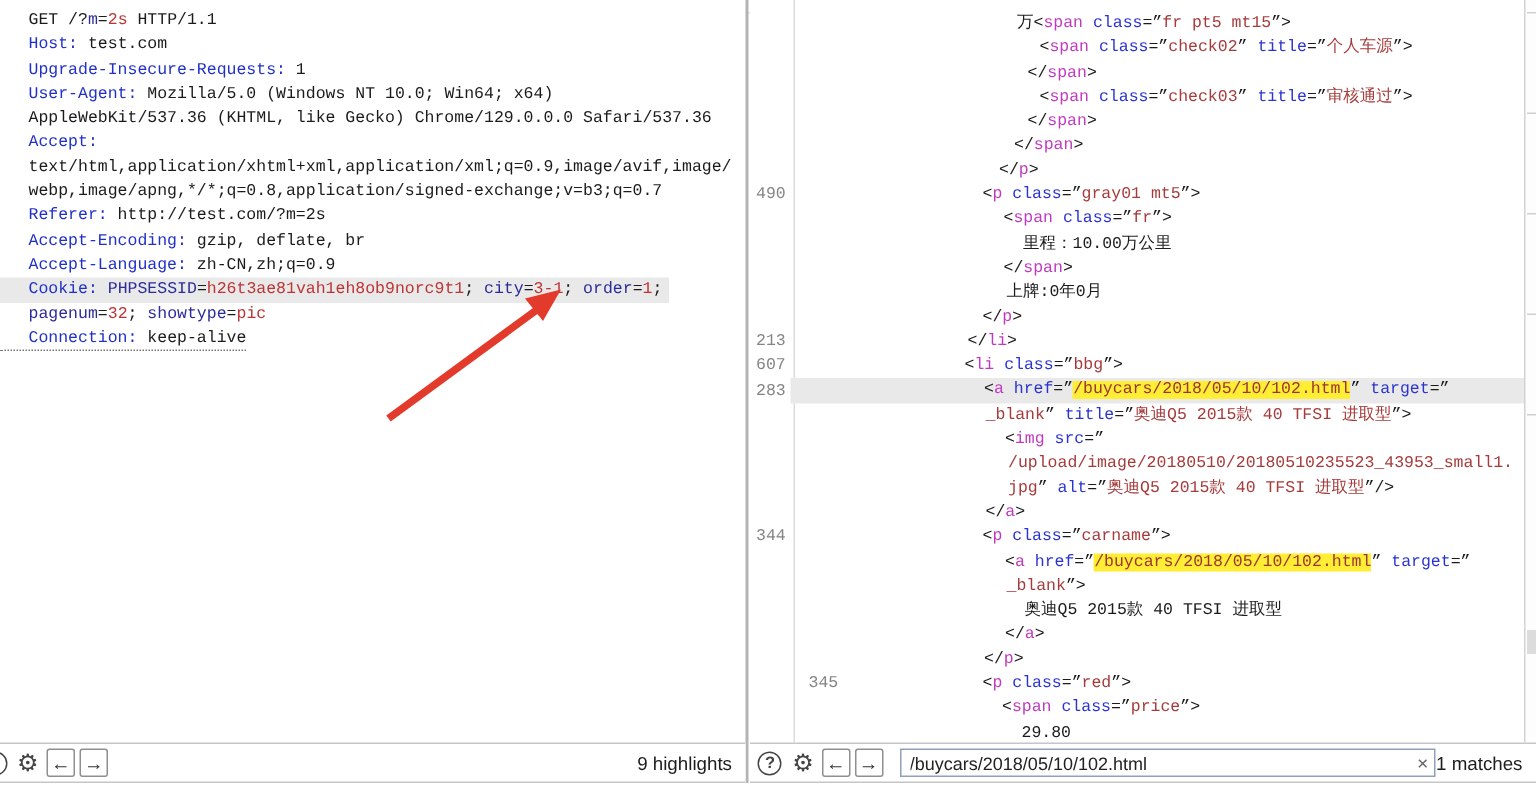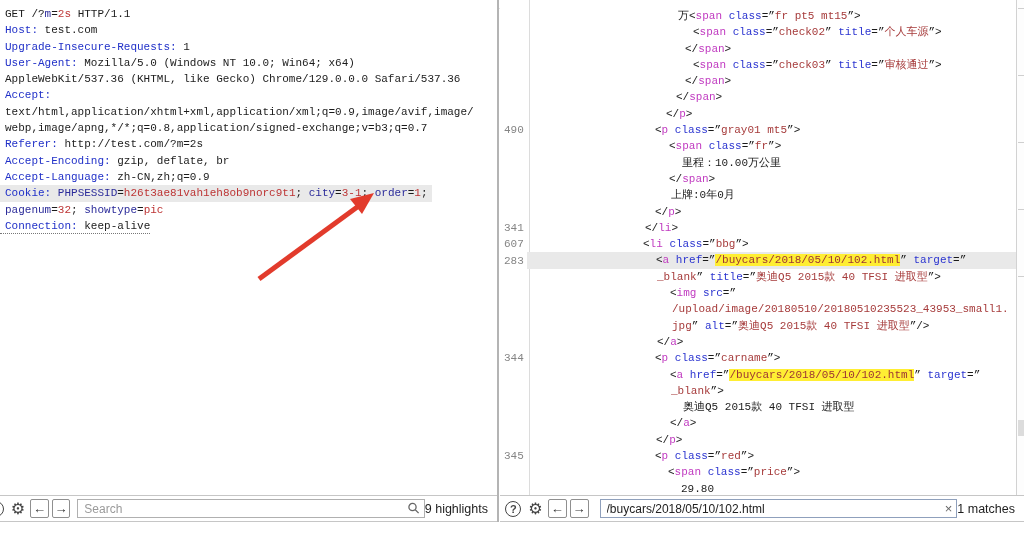--- a/index.html
+++ b/index.html
@@ -13,21 +13,21 @@
   .accent-right { position:absolute; left:501px; top:3px; width:47px; height:5px; background:#f58055; border-top:2px solid #e14f2b; }
 
   
   .pane { position:absolute; top:0; height:495px; overflow:hidden; background:#fff; }
   .pane-left  { left:0; width:497px; }
   .pane-right { left:500px; width:516px; }
   .divider { position:absolute; left:497px; top:0; width:2px; height:522px; background:#b4b4b4; }
 
   .code { font-size:11px; line-height:16.3px; white-space:pre; color:#1b1b1b; }
   .req-lines { position:absolute; left:0; top:6px; width:497px; }
-  .req-lines .ln { padding-left:5px; }
+  .req-lines .ln { padding-left:19px; }
   .ln { height:16.3px; }
   .rowhl-left { width:fit-content; background:#e9e9e9; padding-right:4px; }
   .dotted { width:fit-content; border-bottom:1px dotted #777; }
 
   
   .gutter { position:absolute; left:0; top:8px; width:29px; height:487px; }
   .gutter-line { position:absolute; left:29px; top:0; width:1px; height:495px; background:#dcdcdc; }
   .gutter .num { position:absolute; left:4px; height:16.3px; font-size:11px; line-height:16.3px; color:#858585; }
   .resp-lines { position:absolute; left:33px; top:8px; width:483px; }
   .rowhl-right { margin-left:-6px; background:#e9e9e9; }
@@ -94,25 +94,25 @@
       <line x1="259" y1="279" x2="360" y2="205" stroke="#e23b2c" stroke-width="5"></line>
       <polygon points="374,193 362,214 350,199" fill="#e23b2c"></polygon>
     </svg>
   </div>
 
   <div class="divider"></div>
 
   <div class="pane pane-right">
     <div class="gutter">
         <div class="num" style="top: 114.1px;">490</div>
-        <div class="num" style="top: 211.9px;">341</div>
+        <div class="num" style="top: 211.9px;">213</div>
         <div class="num" style="top: 228.2px;">607</div>
         <div class="num" style="top: 244.5px;">283</div>
         <div class="num" style="top: 342.3px;">344</div>
-        <div class="num" style="top: 440.1px;">345</div>
+        <div class="num" style="top: 440.1px; margin-left: 35px;">345</div>
       </div>
     <div class="gutter-line"></div>
     <div class="code resp-lines"><div class="ln" style="padding-left: 145px;"><span class="s-c">万</span><span class="s-k">&lt;</span><span class="s-t">span</span><span class="s-k"> </span><span class="s-a">class</span><span class="s-k">=”</span><span class="s-w">fr pt5 mt15</span><span class="s-k">”&gt;</span></div><div class="ln" style="padding-left: 160px;"><span class="s-k">&lt;</span><span class="s-t">span</span><span class="s-k"> </span><span class="s-a">class</span><span class="s-k">=”</span><span class="s-w">check02</span><span class="s-k">” </span><span class="s-a">title</span><span class="s-k">=”</span><span class="s-w">个人车源</span><span class="s-k">”&gt;</span></div><div class="ln" style="padding-left: 152px;"><span class="s-k">&lt;/</span><span class="s-t">span</span><span class="s-k">&gt;</span></div><div class="ln" style="padding-left: 160px;"><span class="s-k">&lt;</span><span class="s-t">span</span><span class="s-k"> </span><span class="s-a">class</span><span class="s-k">=”</span><span class="s-w">check03</span><span class="s-k">” </span><span class="s-a">title</span><span class="s-k">=”</span><span class="s-w">审核通过</span><span class="s-k">”&gt;</span></div><div class="ln" style="padding-left: 152px;"><span class="s-k">&lt;/</span><span class="s-t">span</span><span class="s-k">&gt;</span></div><div class="ln" style="padding-left: 143px;"><span class="s-k">&lt;/</span><span class="s-t">span</span><span class="s-k">&gt;</span></div><div class="ln" style="padding-left: 133px;"><span class="s-k">&lt;/</span><span class="s-t">p</span><span class="s-k">&gt;</span></div><div class="ln" style="padding-left: 122px;"><span class="s-k">&lt;</span><span class="s-t">p</span><span class="s-k"> </span><span class="s-a">class</span><span class="s-k">=”</span><span class="s-w">gray01 mt5</span><span class="s-k">”&gt;</span></div><div class="ln" style="padding-left: 136px;"><span class="s-k">&lt;</span><span class="s-t">span</span><span class="s-k"> </span><span class="s-a">class</span><span class="s-k">=”</span><span class="s-w">fr</span><span class="s-k">”&gt;</span></div><div class="ln" style="padding-left: 149px;"><span class="s-c">里程：10.00万公里</span></div><div class="ln" style="padding-left: 136px;"><span class="s-k">&lt;/</span><span class="s-t">span</span><span class="s-k">&gt;</span></div><div class="ln" style="padding-left: 138px;"><span class="s-c">上牌:0年0月</span></div><div class="ln" style="padding-left: 122px;"><span class="s-k">&lt;/</span><span class="s-t">p</span><span class="s-k">&gt;</span></div><div class="ln" style="padding-left: 112px;"><span class="s-k">&lt;/</span><span class="s-t">li</span><span class="s-k">&gt;</span></div><div class="ln" style="padding-left: 110px;"><span class="s-k">&lt;</span><span class="s-t">li</span><span class="s-k"> </span><span class="s-a">class</span><span class="s-k">=”</span><span class="s-w">bbg</span><span class="s-k">”&gt;</span></div><div class="ln rowhl-right" style="padding-left: 129px;"><span class="s-k">&lt;</span><span class="s-t">a</span><span class="s-k"> </span><span class="s-a">href</span><span class="s-k">=”</span><span class="s-y">/buycars/2018/05/10/102.html</span><span class="s-k">” </span><span class="s-a">target</span><span class="s-k">=”</span></div><div class="ln" style="padding-left: 124px;"><span class="s-w">_blank</span><span class="s-k">” </span><span class="s-a">title</span><span class="s-k">=”</span><span class="s-w">奥迪Q5 2015款 40 TFSI 进取型</span><span class="s-k">”&gt;</span></div><div class="ln" style="padding-left: 137px;"><span class="s-k">&lt;</span><span class="s-t">img</span><span class="s-k"> </span><span class="s-a">src</span><span class="s-k">=”</span></div><div class="ln" style="padding-left: 139px;"><span class="s-w">/upload/image/20180510/20180510235523_43953_small1.</span></div><div class="ln" style="padding-left: 139px;"><span class="s-w">jpg</span><span class="s-k">” </span><span class="s-a">alt</span><span class="s-k">=”</span><span class="s-w">奥迪Q5 2015款 40 TFSI 进取型</span><span class="s-k">”/&gt;</span></div><div class="ln" style="padding-left: 124px;"><span class="s-k">&lt;/</span><span class="s-t">a</span><span class="s-k">&gt;</span></div><div class="ln" style="padding-left: 122px;"><span class="s-k">&lt;</span><span class="s-t">p</span><span class="s-k"> </span><span class="s-a">class</span><span class="s-k">=”</span><span class="s-w">carname</span><span class="s-k">”&gt;</span></div><div class="ln" style="padding-left: 137px;"><span class="s-k">&lt;</span><span class="s-t">a</span><span class="s-k"> </span><span class="s-a">href</span><span class="s-k">=”</span><span class="s-y">/buycars/2018/05/10/102.html</span><span class="s-k">” </span><span class="s-a">target</span><span class="s-k">=”</span></div><div class="ln" style="padding-left: 138px;"><span class="s-w">_blank</span><span class="s-k">”&gt;</span></div><div class="ln" style="padding-left: 150px;"><span class="s-c">奥迪Q5 2015款 40 TFSI 进取型</span></div><div class="ln" style="padding-left: 137px;"><span class="s-k">&lt;/</span><span class="s-t">a</span><span class="s-k">&gt;</span></div><div class="ln" style="padding-left: 123px;"><span class="s-k">&lt;/</span><span class="s-t">p</span><span class="s-k">&gt;</span></div><div class="ln" style="padding-left: 122px;"><span class="s-k">&lt;</span><span class="s-t">p</span><span class="s-k"> </span><span class="s-a">class</span><span class="s-k">=”</span><span class="s-w">red</span><span class="s-k">”&gt;</span></div><div class="ln" style="padding-left: 135px;"><span class="s-k">&lt;</span><span class="s-t">span</span><span class="s-k"> </span><span class="s-a">class</span><span class="s-k">=”</span><span class="s-w">price</span><span class="s-k">”&gt;</span></div><div class="ln" style="padding-left: 148px;"><span class="s-c">29.80</span></div></div>
   </div>
 
   <div class="scroll-strip">
     <div class="scroll-tick" style="top:8px"></div>
     <div class="scroll-tick" style="top:75px"></div>
     <div class="scroll-tick" style="top:142px"></div>
     <div class="scroll-tick" style="top:209px"></div>
@@ -126,27 +126,20 @@
     </div>
     <div class="tb-icon">
         <span>⚙</span>
       </div>
     <div class="tb-btn">
         <span>←</span>
       </div>
     <div class="tb-btn">
         <span>→</span>
       </div>
-    <div class="find-box find-box-left">
-      <input type="text" placeholder="Search" style="">
-      <svg class="box-glyph" width="13" height="14" viewBox="0 0 13 14">
-        <circle cx="5.5" cy="6" r="3.6" fill="none" stroke="#666" stroke-width="1.3"></circle>
-        <line x1="8.3" y1="8.8" x2="11.6" y2="12.1" stroke="#666" stroke-width="1.3"></line>
-      </svg>
-    </div>
     <div class="count-label">9 highlights</div>
   </div>
 
   <div class="toolbar toolbar-right">
     <div class="tb-icon" style="margin-left:4px">
       <div class="help-circle">?</div>
     </div>
     <div class="tb-icon">
         <span>⚙</span>
       </div>

